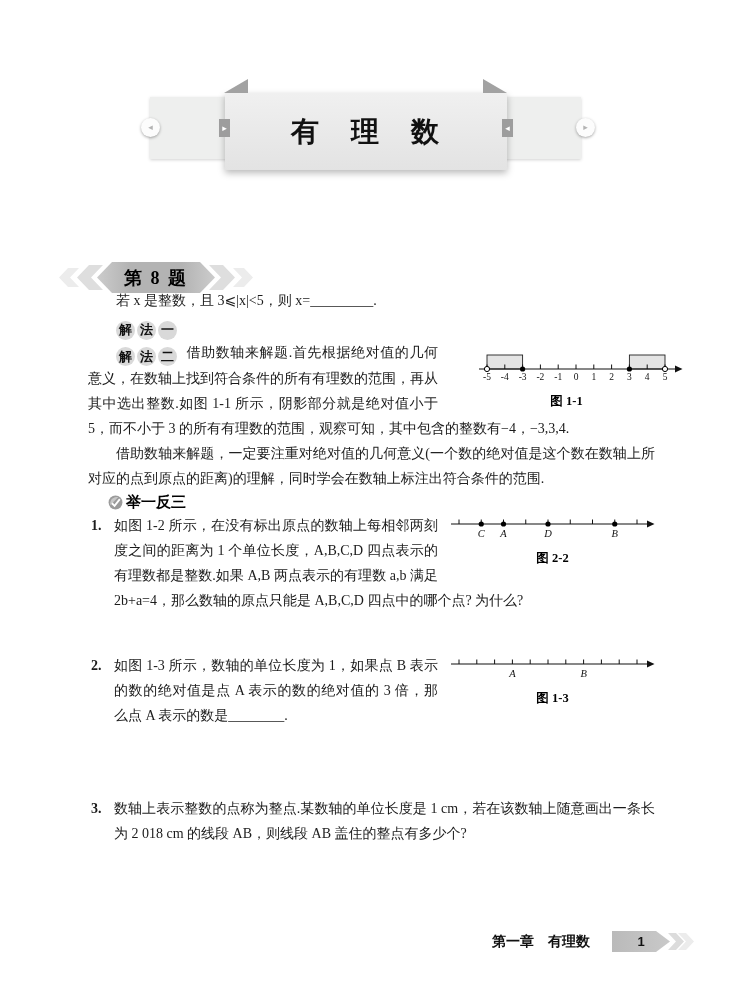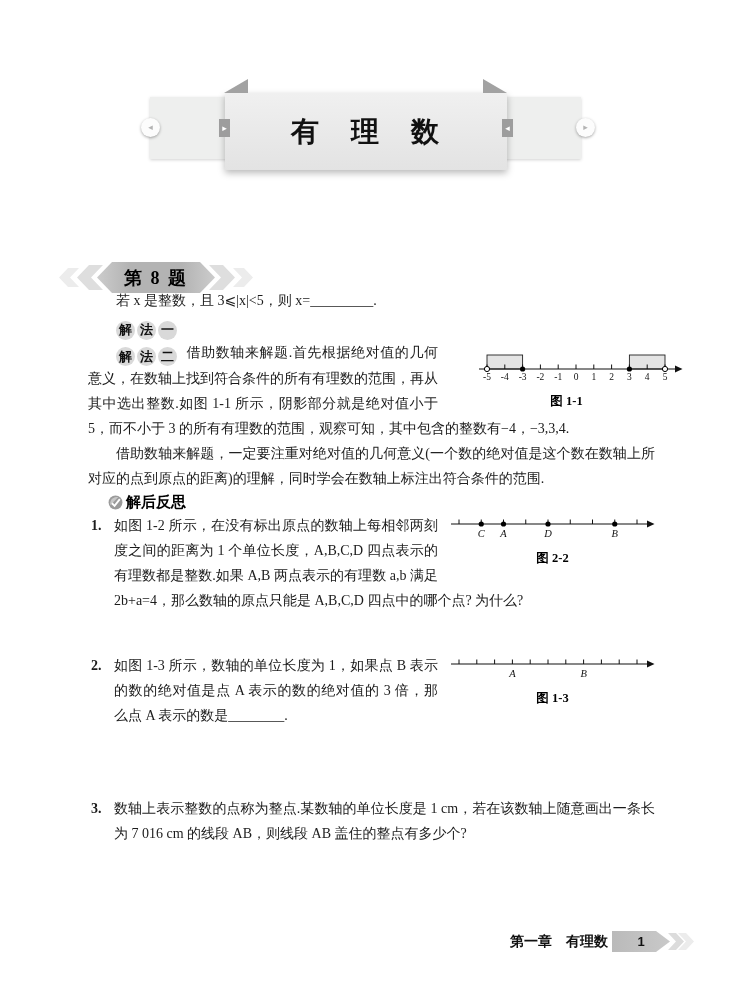--- a/index.html
+++ b/index.html
@@ -61,21 +61,21 @@
   .item{position:relative;padding-left:26px;}
   .item-2{margin-top:40px;}
   .item-3{margin-top:68px;}
   .item-num{position:absolute;left:3px;top:0;font-weight:bold;}
 
   
   .fig{float:right;width:205px;margin:2px 0 3px 12px;text-align:center;}
   .fig-cap{font:bold 12.5px/17px "Liberation Serif",serif;margin-top:1px;color:#000;}
 
   
-  .footer{position:absolute;top:931px;right:38px;display:flex;align-items:center;gap:4px;}
+  .footer{position:absolute;top:931px;right:38px;display:flex;align-items:center;gap:22px;}
   .footer-text{font:bold 14px/21px "Liberation Sans","DejaVu Sans",sans-serif;color:#111;}
   .badge-wrap{position:relative;width:80px;height:21px;}
   .page-badge{position:absolute;left:0;top:0;width:58px;height:21px;
               background:linear-gradient(90deg,#bababa,#c9c9c9);
               clip-path:polygon(0 0,44px 0,58px 50%,44px 100%,0 100%);
               font:bold 13px/21px "Liberation Sans",sans-serif;text-align:center;
               padding-right:0;box-sizing:border-box;color:#111;}
   .page-badge span{display:inline-block;width:44px;}
   .badge-chev{position:absolute;top:2px;width:16px;height:17px;background:#dcdcdc;
               clip-path:polygon(0 0,8px 0,16px 50%,8px 100%,0 100%,8px 50%);}
@@ -165,21 +165,21 @@
     </p>
 
     <p class="reflect">借助数轴来解题，一定要注重对绝对值的几何意义(一个数的绝对值是这个数在数轴上所对应的点到原点的距离)的理解，同时学会在数轴上标注出符合条件的范围.</p>
 
     <div class="subhead">
       <svg class="pen-icon" viewBox="0 0 16 16">
         <circle cx="8" cy="8" r="7.4" fill="#9b9b9b"></circle>
         <path d="M11 2.2 A7 7 0 0 0 2.6 10.8 Z" fill="#ffffff" opacity="0.45"></path>
         <path d="M4.2 8.8 L7 11.6 L12.6 4.4" stroke="#ffffff" stroke-width="2" fill="none"></path>
       </svg>
-      <span>解后反思</span>
+      <span>举一反三</span>
     </div>
 
     <ol class="items">
       <li class="item item-1">
         <span class="item-num">1.</span>
         <span class="fig">
           <span class="fig-canvas"><svg width="205" height="26" viewBox="0 0 205 26">
                 <line x1="1" y1="9" x2="199" y2="9" stroke="#111111" stroke-width="1.1"></line>
                 <polygon fill="#111111" points="197,5.4 204.5,9 197,12.6"></polygon>
                 <line x1="9" y1="4.5" x2="9" y2="9" stroke="#111111" stroke-width="1"></line>
@@ -223,21 +223,21 @@
                 <line x1="187" y1="4.5" x2="187" y2="9" stroke="#111111" stroke-width="1"></line>
                 <text x="62.400000000000006" y="21.5" text-anchor="middle" font-size="10.5" fill="#111" font-family="&quot;Liberation Serif&quot;,&quot;DejaVu Serif&quot;,serif" font-style="italic">A</text>
                 <text x="133.60000000000002" y="21.5" text-anchor="middle" font-size="10.5" fill="#111" font-family="&quot;Liberation Serif&quot;,&quot;DejaVu Serif&quot;,serif" font-style="italic">B</text>
               </svg></span>
           <span class="fig-cap" style="display:block">图 1-3</span>
         </span>
         <span>如图 1-3 所示，数轴的单位长度为 1，如果点 B 表示的数的绝对值是点 A 表示的数的绝对值的 3 倍，那么点 A 表示的数是________.</span>
       </li>
       <li class="item item-3">
         <span class="item-num">3.</span>
-        <span>数轴上表示整数的点称为整点.某数轴的单位长度是 1 cm，若在该数轴上随意画出一条长为 7 016 cm 的线段 AB，则线段 AB 盖住的整点有多少个?</span>
+        <span>数轴上表示整数的点称为整点.某数轴的单位长度是 1 cm，若在该数轴上随意画出一条长为 2 018 cm 的线段 AB，则线段 AB 盖住的整点有多少个?</span>
       </li>
     </ol>
   </div>
 
   <div class="footer">
     <span class="footer-text">第一章　有理数</span>
     <span class="badge-wrap">
       <span class="page-badge"><span>1</span></span>
       <span class="badge-chev bc1"></span>
       <span class="badge-chev bc2"></span>

